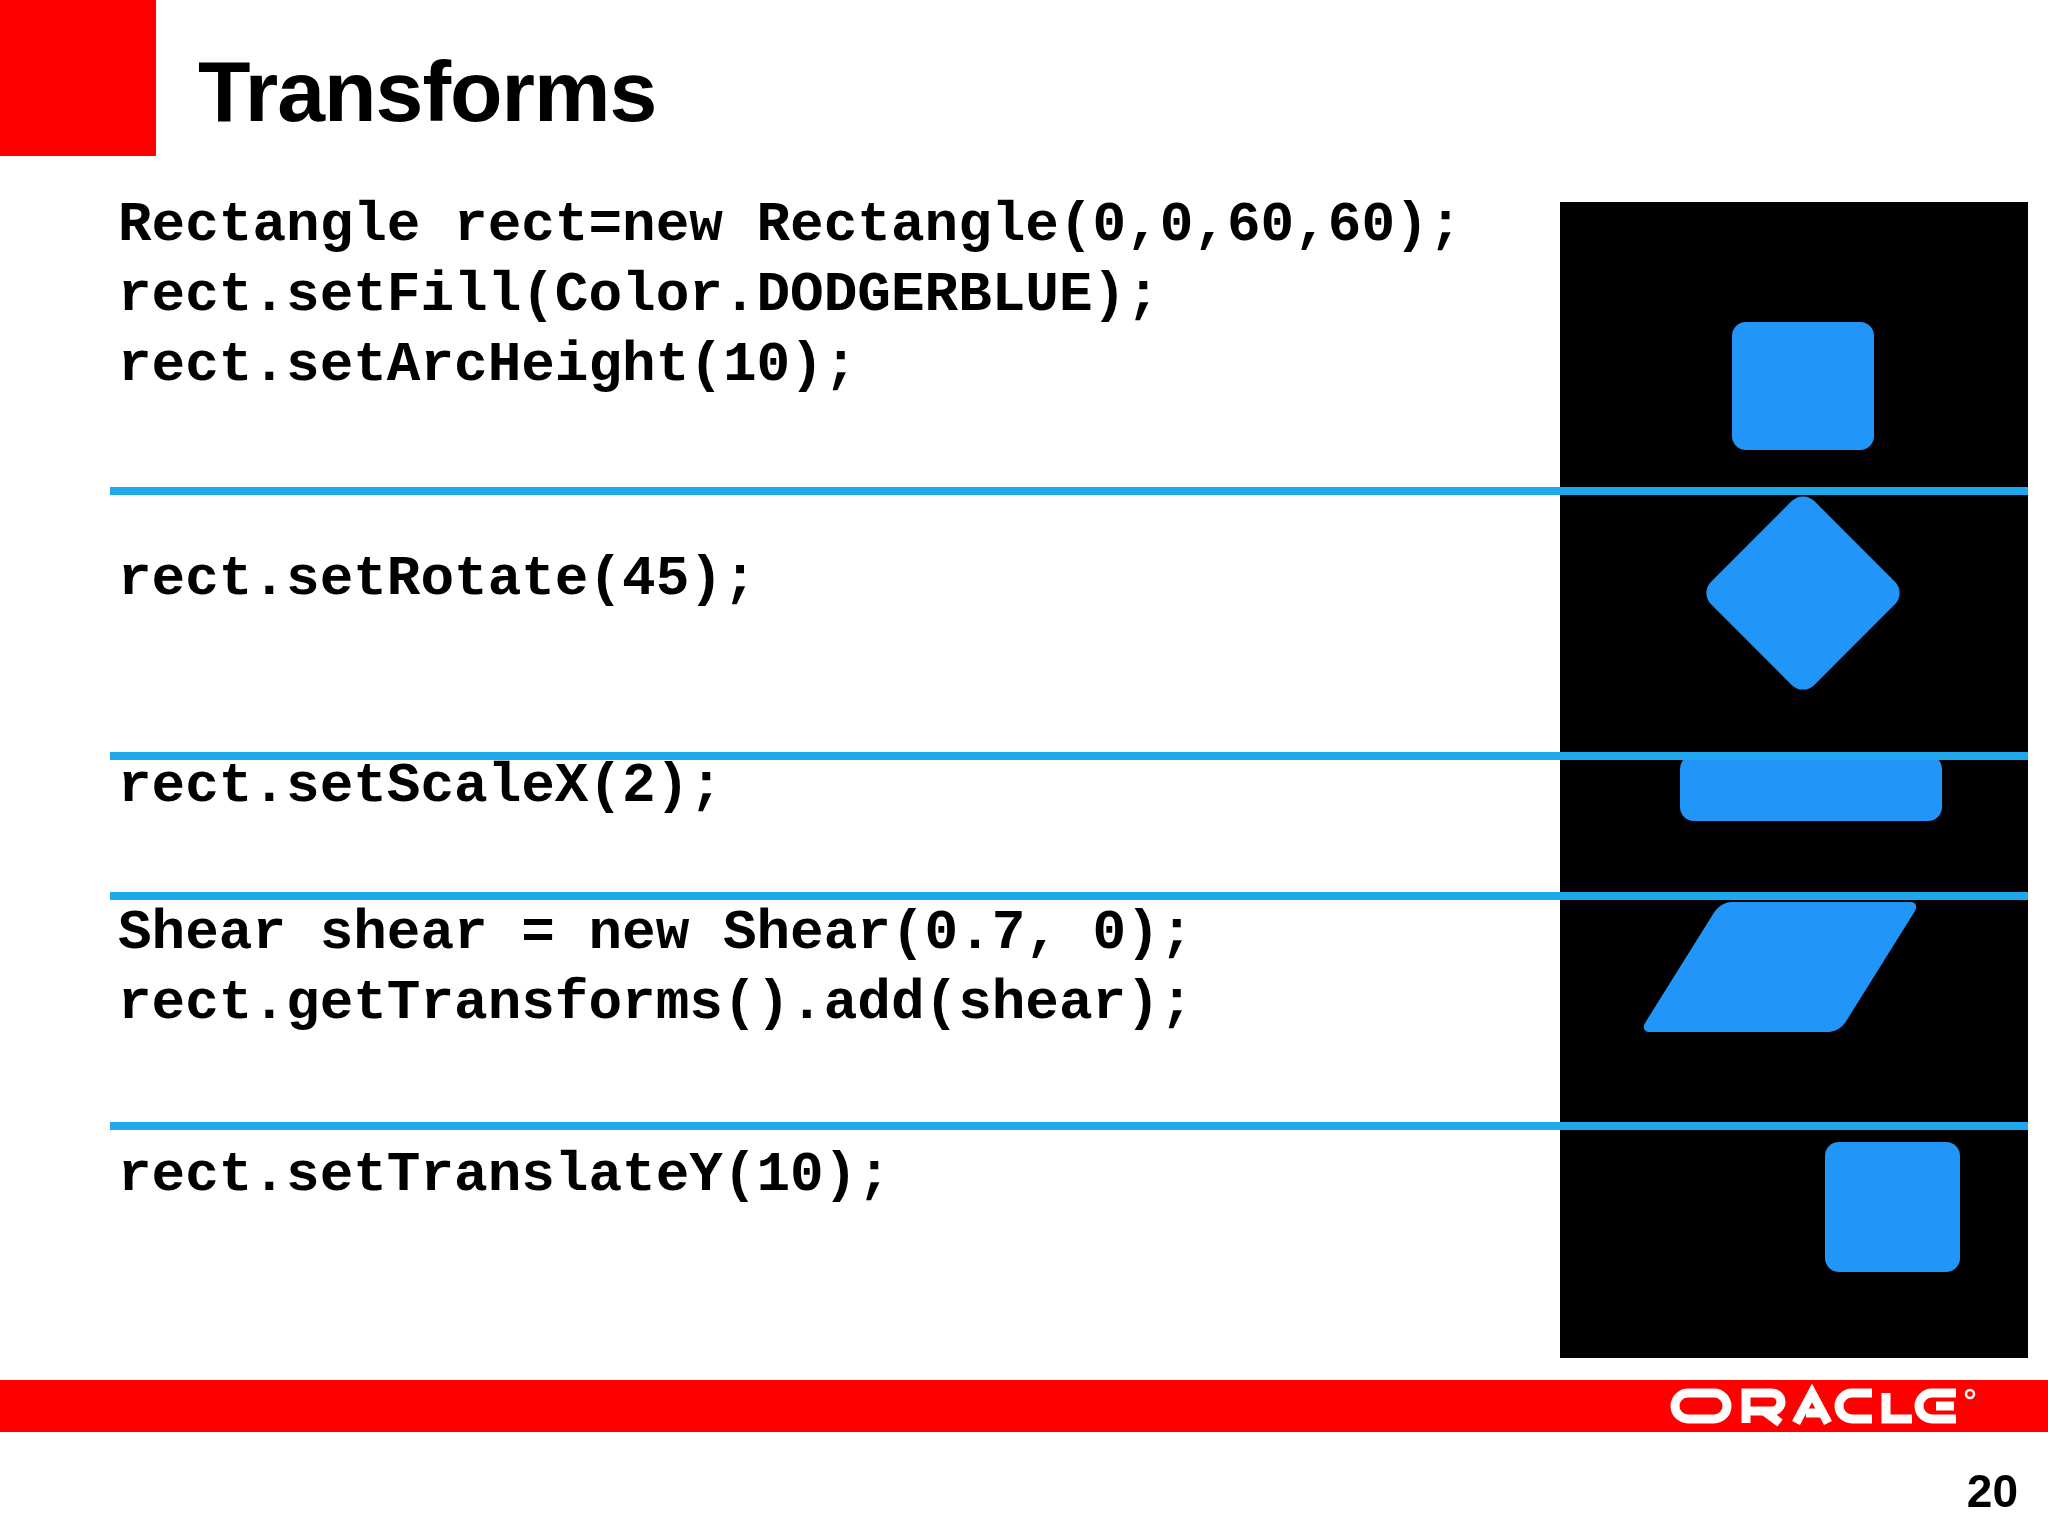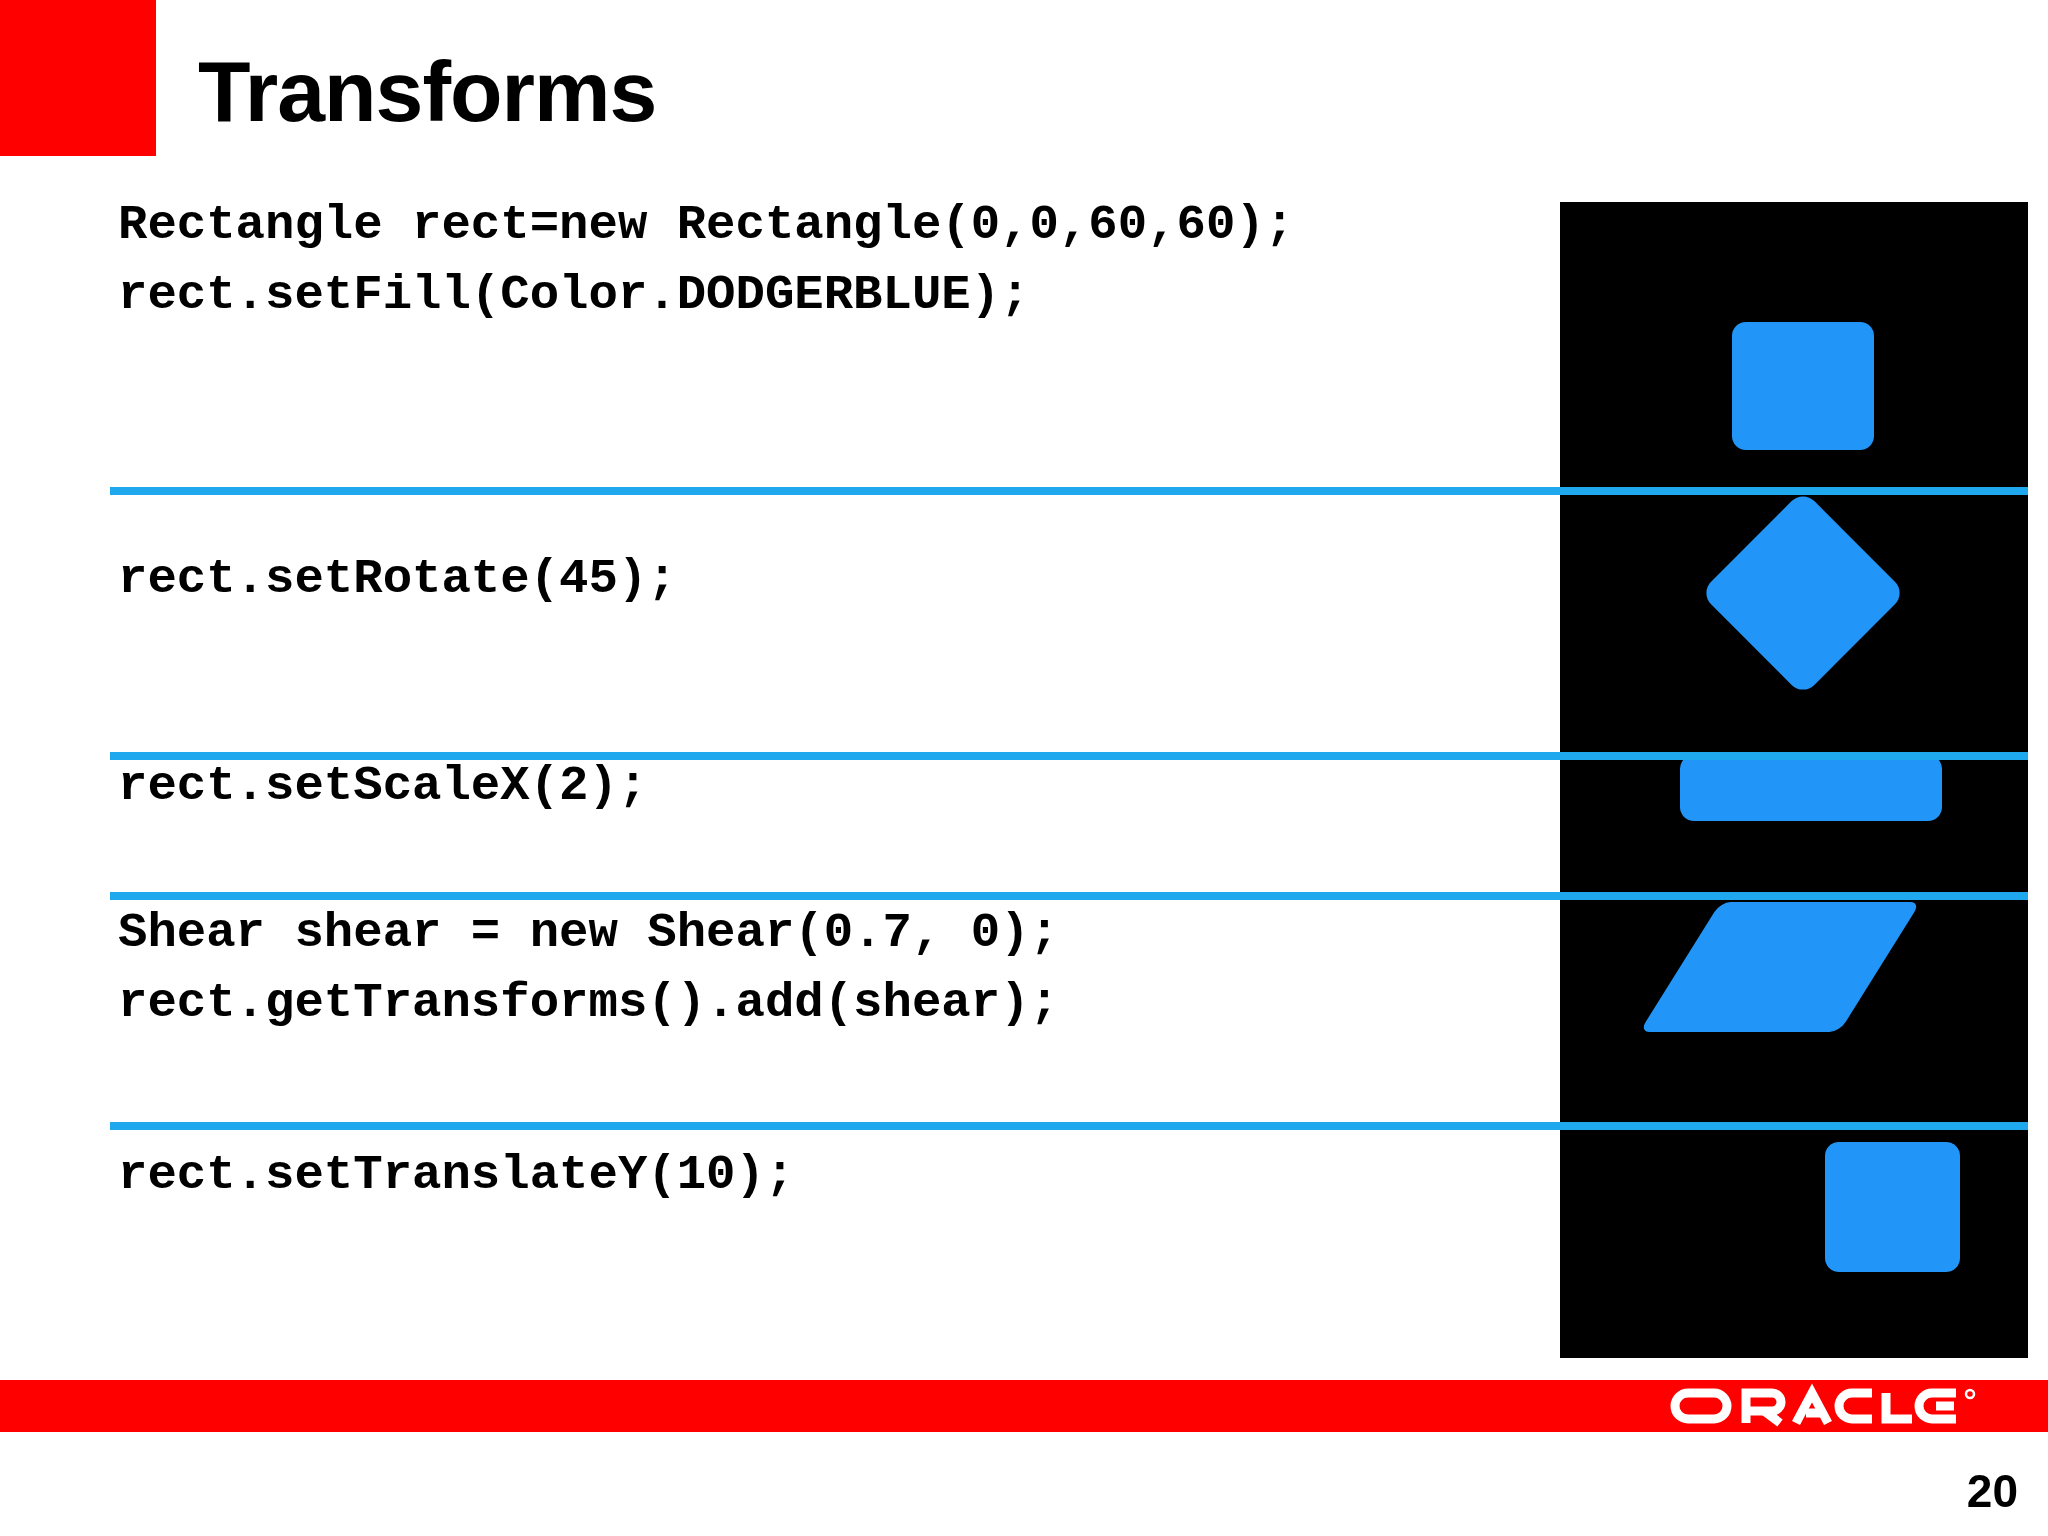--- a/index.html
+++ b/index.html
@@ -30,21 +30,21 @@
                      transform:skewX(-32deg);}
   .shape-translated {left:265px;top:940px;width:135px;height:130px;border-radius:14px;}
 
   
   .g1{position:absolute;left:118px;top:190px;}
   .g2{position:absolute;left:118px;top:544px;}
   .g3{position:absolute;left:118px;top:751px;}
   .g4{position:absolute;left:118px;top:898px;}
   .g5{position:absolute;left:118px;top:1140px;}
   .codeblk{font-family:"Liberation Mono", monospace;font-weight:bold;
-           font-size:49px;line-height:70px;color:#000;white-space:pre;}
+           font-size:56px;line-height:70px;color:#000;white-space:pre;}
 
   
   .sep{position:absolute;left:110px;width:1918px;height:8px;background:#1fa8ee;}
   .sep-1{top:487px;}
   .sep-2{top:752px;}
   .sep-3{top:892px;}
   .sep-4{top:1122px;}
 
   
   .footer-bar{position:absolute;left:0;top:1380px;width:2048px;height:52px;background:#ff0000;}
@@ -57,20 +57,21 @@
 
 <div class="content">
 
   <div class="corner-mark"></div>
 
   <div class="slide-title">Transforms</div>
 
   <div class="g1">
     <div class="codeblk">Rectangle rect=new Rectangle(0,0,60,60);</div>
     <div class="codeblk">rect.setFill(Color.DODGERBLUE);</div>
+    <div class="codeblk">rect.setArcHeight(10);</div>
   </div>
 
   <div class="g2">
     <div class="codeblk">rect.setRotate(45);</div>
   </div>
 
   <div class="g3">
     <div class="codeblk">rect.setScaleX(2);</div>
   </div>
 

